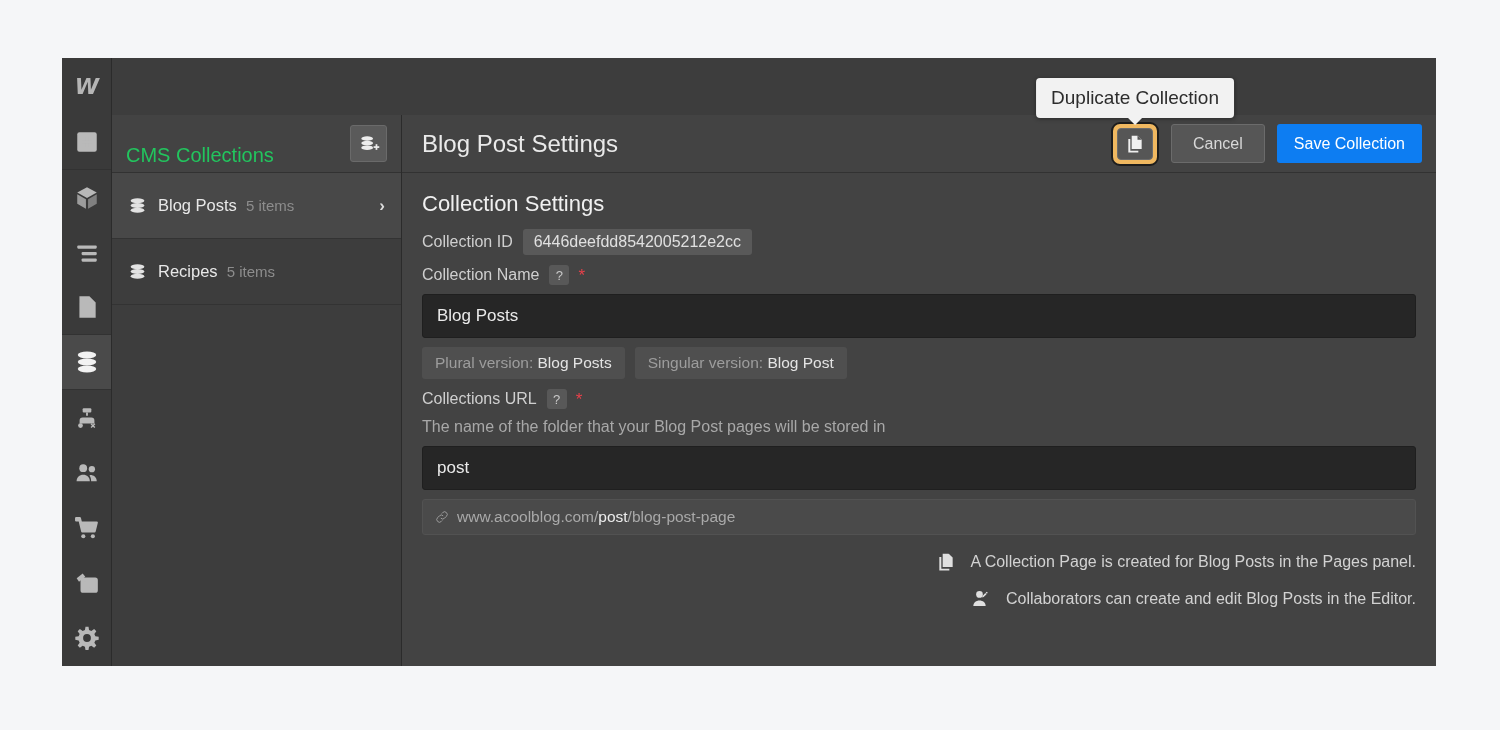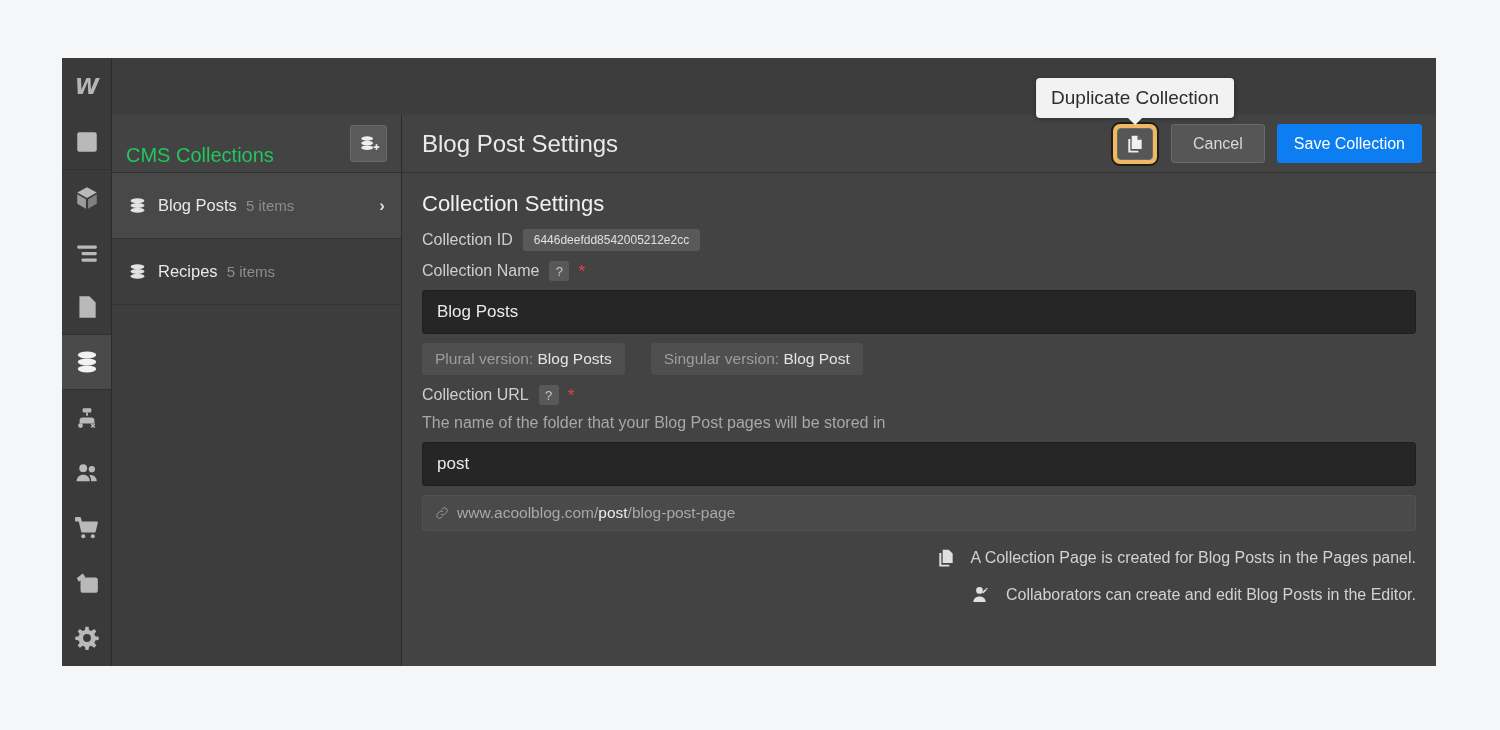--- a/index.html
+++ b/index.html
@@ -202,21 +202,21 @@
   .section-title {
     color: #f0f0f0;
     font-size: 22px;
     margin-bottom: 12px;
   }
   .id-row { display: flex; align-items: center; margin-bottom: 8px; }
   .field-label { color: #cfcfcf; font-size: 16px; }
   .id-chip {
     background: #595959;
     color: #e0e0e0;
-    font-size: 12px;
+    font-size: 16px;
     padding: 4px 11px;
     border-radius: 3px;
     margin-left: 10px;
   }
   .label-row { display: flex; align-items: center; margin-bottom: 9px; margin-top: 10px; }
   .help-badge {
     width: 20px; height: 20px;
     background: #585858;
     border-radius: 3px;
     color: #c8c8c8;
@@ -230,21 +230,21 @@
     width: 100%;
     height: 44px;
     background: #262626;
     border: 1px solid #1f1f1f;
     border-radius: 3px;
     color: #eaeaea;
     font-size: 17px;
     padding: 0 14px;
     font-family: "Liberation Sans", sans-serif;
   }
-  .chips-row { display: flex; gap: 26px; margin-top: 9px; }
+  .chips-row { display: flex; gap: 10px; margin-top: 9px; }
   .version-chip {
     background: #4f4f4f;
     border-radius: 3px;
     padding: 7px 13px;
     font-size: 15.5px;
     color: #9d9d9d;
     white-space: nowrap;
   }
   .version-chip b { color: #e4e4e4; font-weight: normal; }
   .helper-text { color: #a8a8a8; font-size: 16px; margin-bottom: 10px; margin-top: 3px; }
@@ -450,21 +450,21 @@
             <span>Plural version:</span>
             <b>Blog Posts</b>
           </div>
           <div class="version-chip">
             <span>Singular version:</span>
             <b>Blog Post</b>
           </div>
         </div>
 
         <div class="label-row">
-          <span class="field-label">Collection URL</span>
+          <span class="field-label">Collections URL</span>
           <span class="help-badge">?</span>
           <span class="req-star">*</span>
         </div>
 
         <div class="helper-text">The name of the folder that your Blog Post pages will be stored in</div>
 
         <input class="text-input" type="text" value="post" style="">
 
         <div class="url-preview">
           <svg class="link-icon" viewBox="0 0 24 24">

